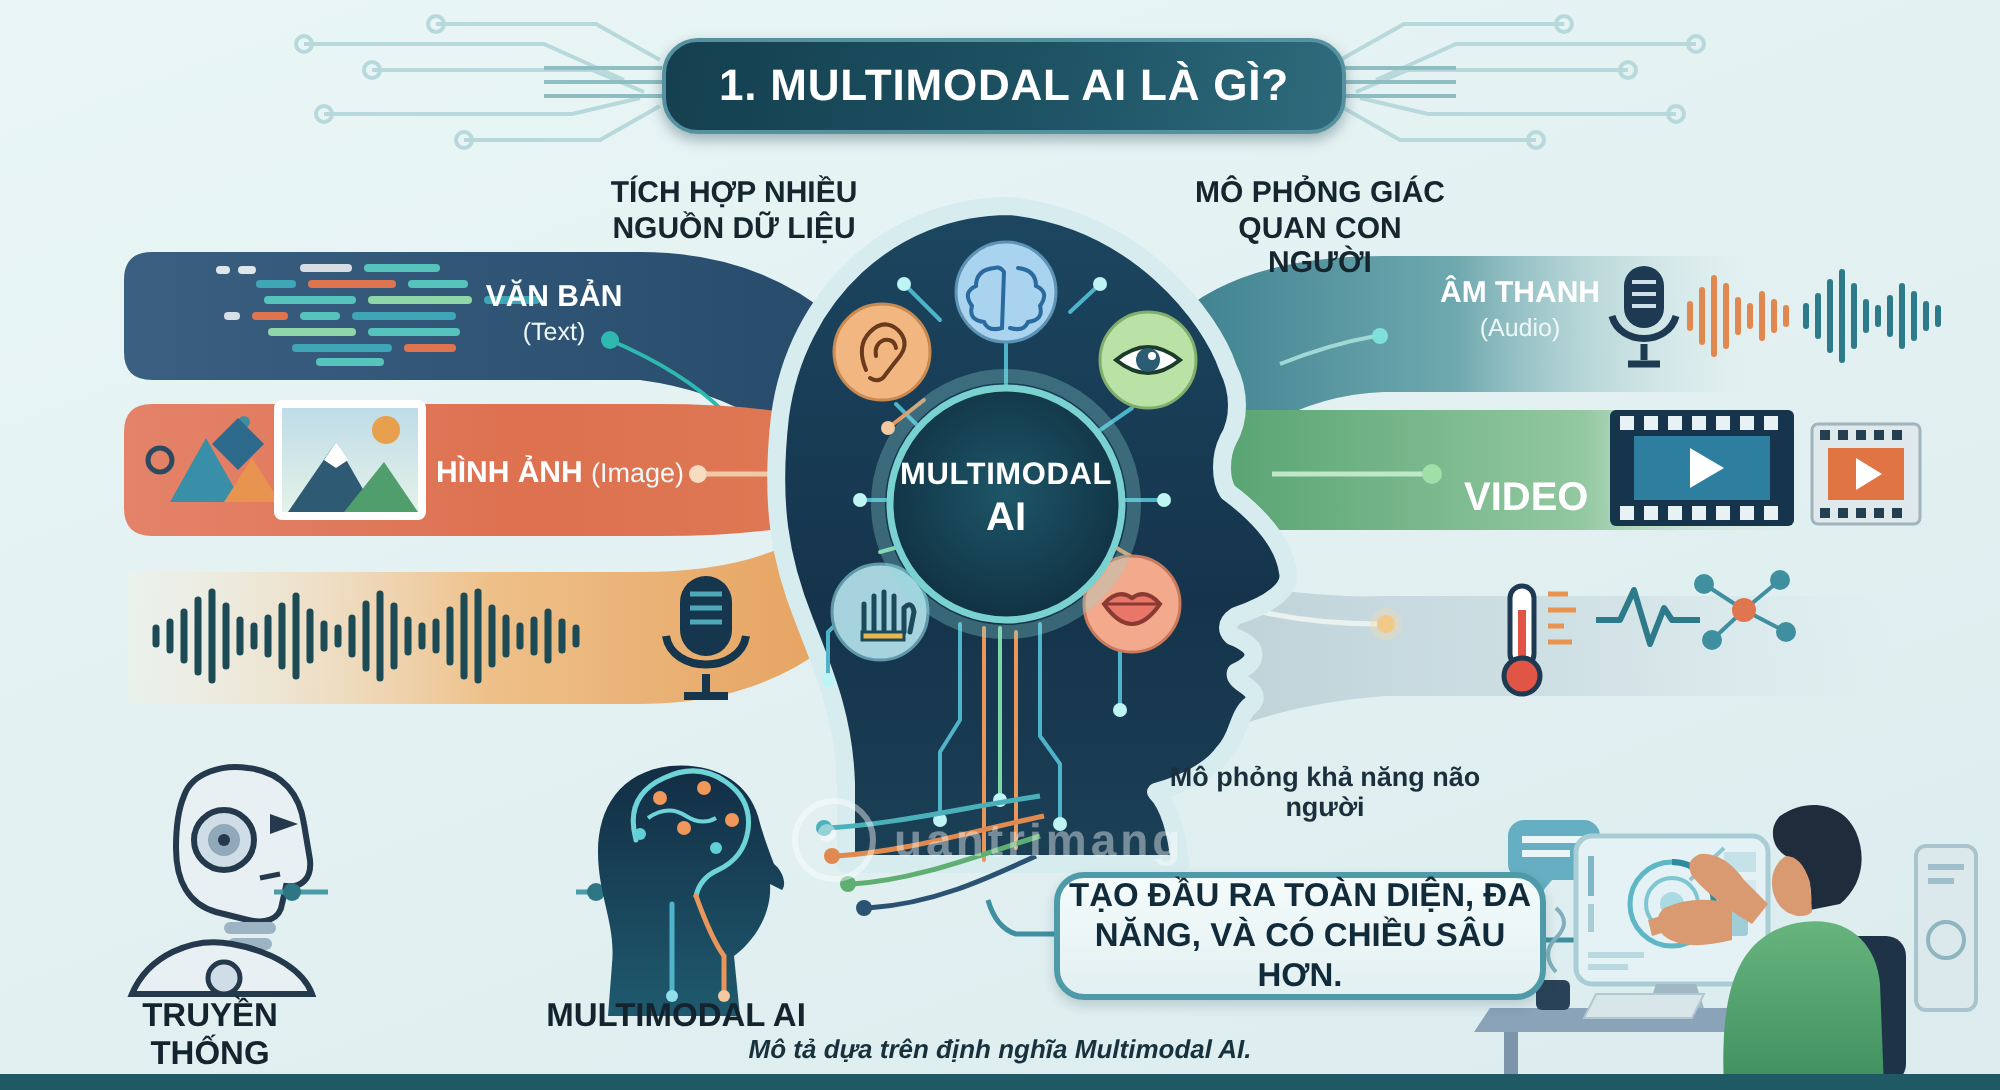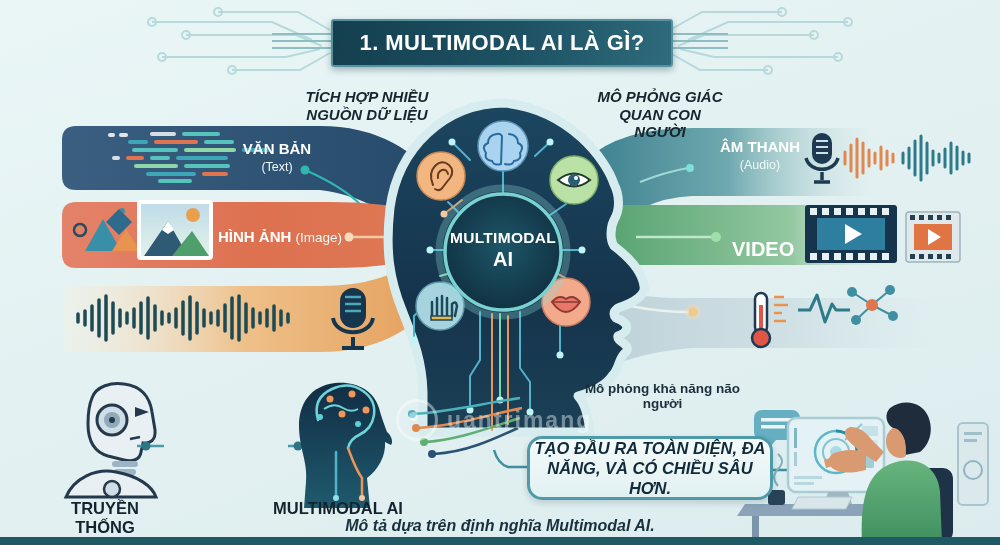--- a/index.html
+++ b/index.html
@@ -1,22 +1,22 @@
 <!DOCTYPE html>
 <html><head>
 <meta charset="utf-8">
 <style>
   html,body{margin:0;padding:0;background:#cfe4e6;}
   .stage{position:relative;width:1000px;height:545px;overflow:hidden;
          background:linear-gradient(160deg,#eaf6f6 0%,#e2f0f1 55%,#dcecee 100%);
          font-family:"Liberation Sans","DejaVu Sans",sans-serif;}
   .abs{position:absolute;}
-  .ml{white-space:pre-line;font-style:italic;}
+  .ml{white-space:pre-line;}
   svg{position:absolute;inset:0;}
-  .title-box{left:331px;top:19px;width:338px;height:44px;border-radius:3px;
+  .title-box{left:331px;top:19px;width:338px;height:44px;border-radius:18px;
     background:linear-gradient(100deg,#143f4f 0%,#1d5263 55%,#2e6b7c 100%);
     border:2px solid #55919f;box-shadow:0 3px 7px rgba(15,55,65,.35);
     display:flex;align-items:center;justify-content:center;
     color:#fff;font-weight:bold;font-size:22px;letter-spacing:.4px;}
   .callout{top:88px;font-weight:bold;font-size:15px;line-height:1.18;
     color:#16262f;text-align:center;}
   .band-label{color:#fff;font-weight:bold;font-size:15px;text-align:center;line-height:1.15;}
   .band-sub{color:#eef8f8;font-weight:normal;font-size:12.5px;}
   .dark-label{color:#14242f;font-weight:bold;text-align:center;}
   .center-label{left:444px;top:229px;width:118px;text-align:center;color:#fff;}
@@ -27,21 +27,21 @@
   .bubble-box{left:164px;top:421px;width:124px;height:50px;border-radius:11px;
     background:linear-gradient(180deg,#f6fcfc,#e7f3f4);border:2.5px solid #4f9aa8;
     display:flex;align-items:center;justify-content:center;text-align:center;
     font-size:13.5px;font-weight:bold;color:#14242f;line-height:1.2;}
   .output-box{left:527px;top:436px;width:240px;height:58px;border-radius:15px;
     background:linear-gradient(180deg,#f4fbfb,#e2f0f1);border:3px solid #4f9aa8;
     box-shadow:0 3px 6px rgba(20,60,70,.18);
     display:flex;align-items:center;justify-content:center;text-align:center;
     font-size:16.5px;font-weight:bold;color:#122b3a;line-height:1.22;}
   .footer{left:0;top:517px;width:1000px;text-align:center;font-style:italic;
-    font-size:16px;font-weight:bold;color:#17313d;}
+    font-size:13px;font-weight:bold;color:#17313d;}
   .watermark{left:396px;top:399px;display:flex;align-items:center;gap:9px;
     opacity:.5;pointer-events:none;}
   .wm-logo{width:36px;height:36px;border-radius:50%;border:3.5px solid rgba(255,255,255,.85);
     position:relative;}
   .wm-logo::after{content:"";position:absolute;left:10px;top:10px;width:9px;height:9px;
     border-radius:50%;background:rgba(255,255,255,.85);}
   .wm-text{font-size:23px;font-weight:bold;color:rgba(255,255,255,.8);letter-spacing:2px;}
   .bottom-bar{left:0;top:537px;width:1000px;height:8px;background:#1f5964;}
 </style>
 </head>

